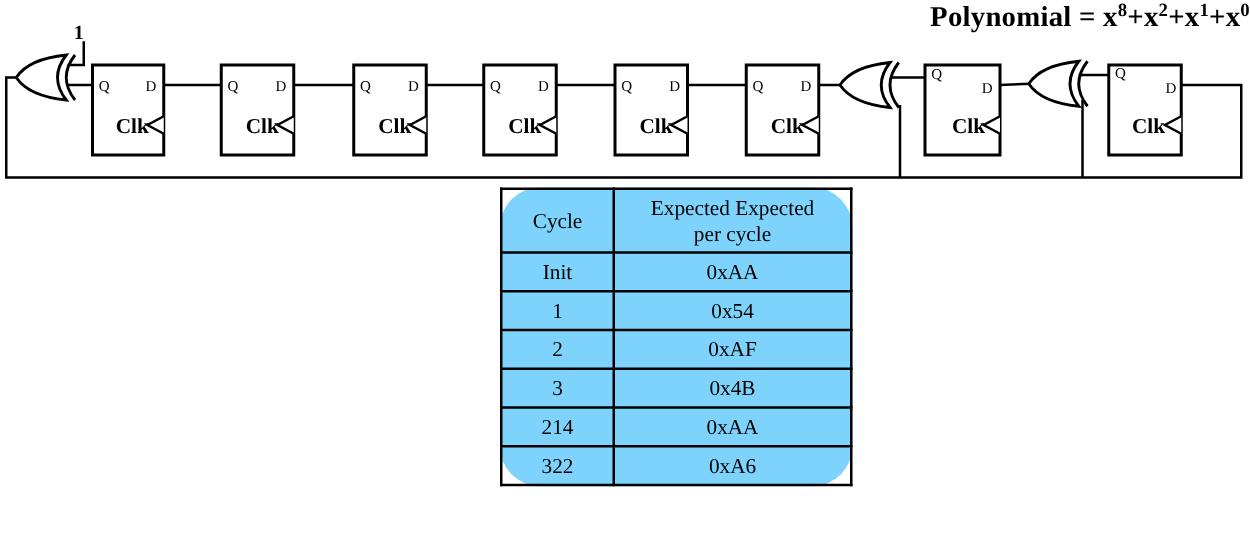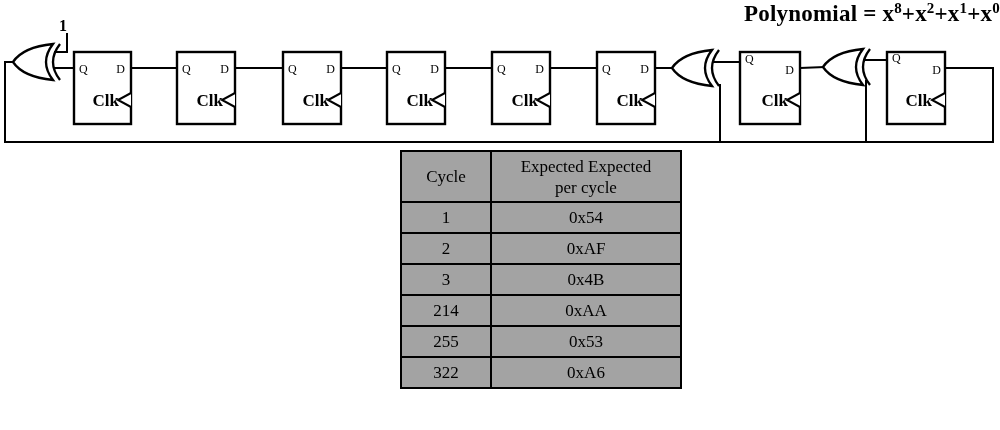--- a/index.html
+++ b/index.html
@@ -6,21 +6,21 @@
   .stage{position:relative;width:1000px;height:430px;background:#ffffff;overflow:hidden;
          font-family:"Liberation Serif",serif;color:#000;}
   .title{position:absolute;top:1px;left:0;width:1000px;box-sizing:border-box;padding-left:50px;
          text-align:right;font-weight:bold;font-size:23px;letter-spacing:0.2px;}
   .title sup{font-size:15px;vertical-align:8px;line-height:0;font-weight:bold;}
   .circuit{position:absolute;top:0;left:0;}
   .pin{font-family:"Liberation Serif",serif;font-size:12px;}
   .clk{font-family:"Liberation Serif",serif;font-size:17px;font-weight:bold;}
   .const{font-family:"Liberation Serif",serif;font-size:16px;font-weight:bold;}
   .table-wrap{position:absolute;left:400px;top:150px;}
-  table.resp{border-collapse:collapse;table-layout:fixed;width:280px;background:#a3a3a3;}
+  table.resp{border-collapse:collapse;table-layout:fixed;width:280px;background:#7dd3fc;border-radius:32px;}
   table.resp th,table.resp td{border:2px solid #000;text-align:center;vertical-align:middle;
          font-family:"Liberation Serif",serif;font-size:17px;font-weight:normal;padding:0;}
   table.resp col.c1{width:90px;}
   table.resp col.c2{width:190px;}
   table.resp th{height:49px;line-height:21px;}
   table.resp td{height:29px;}
 </style>
 </head>
 <body>
 
@@ -139,40 +139,40 @@
         <tr>
           <th>Cycle</th>
           <th>
             <div>Expected Expected</div>
             <div>per cycle</div>
           </th>
         </tr>
       </thead>
       <tbody>
         <tr>
+          <td>Init</td>
+          <td>0xAA</td>
+        </tr>
+        <tr>
           <td>1</td>
           <td>0x54</td>
         </tr>
         <tr>
           <td>2</td>
           <td>0xAF</td>
         </tr>
         <tr>
           <td>3</td>
           <td>0x4B</td>
         </tr>
         <tr>
           <td>214</td>
           <td>0xAA</td>
         </tr>
         <tr>
-          <td>255</td>
-          <td>0x53</td>
-        </tr>
-        <tr>
           <td>322</td>
           <td>0xA6</td>
         </tr>
       </tbody>
     </table>
   </div>
 
 </div>
 
 </body></html>

